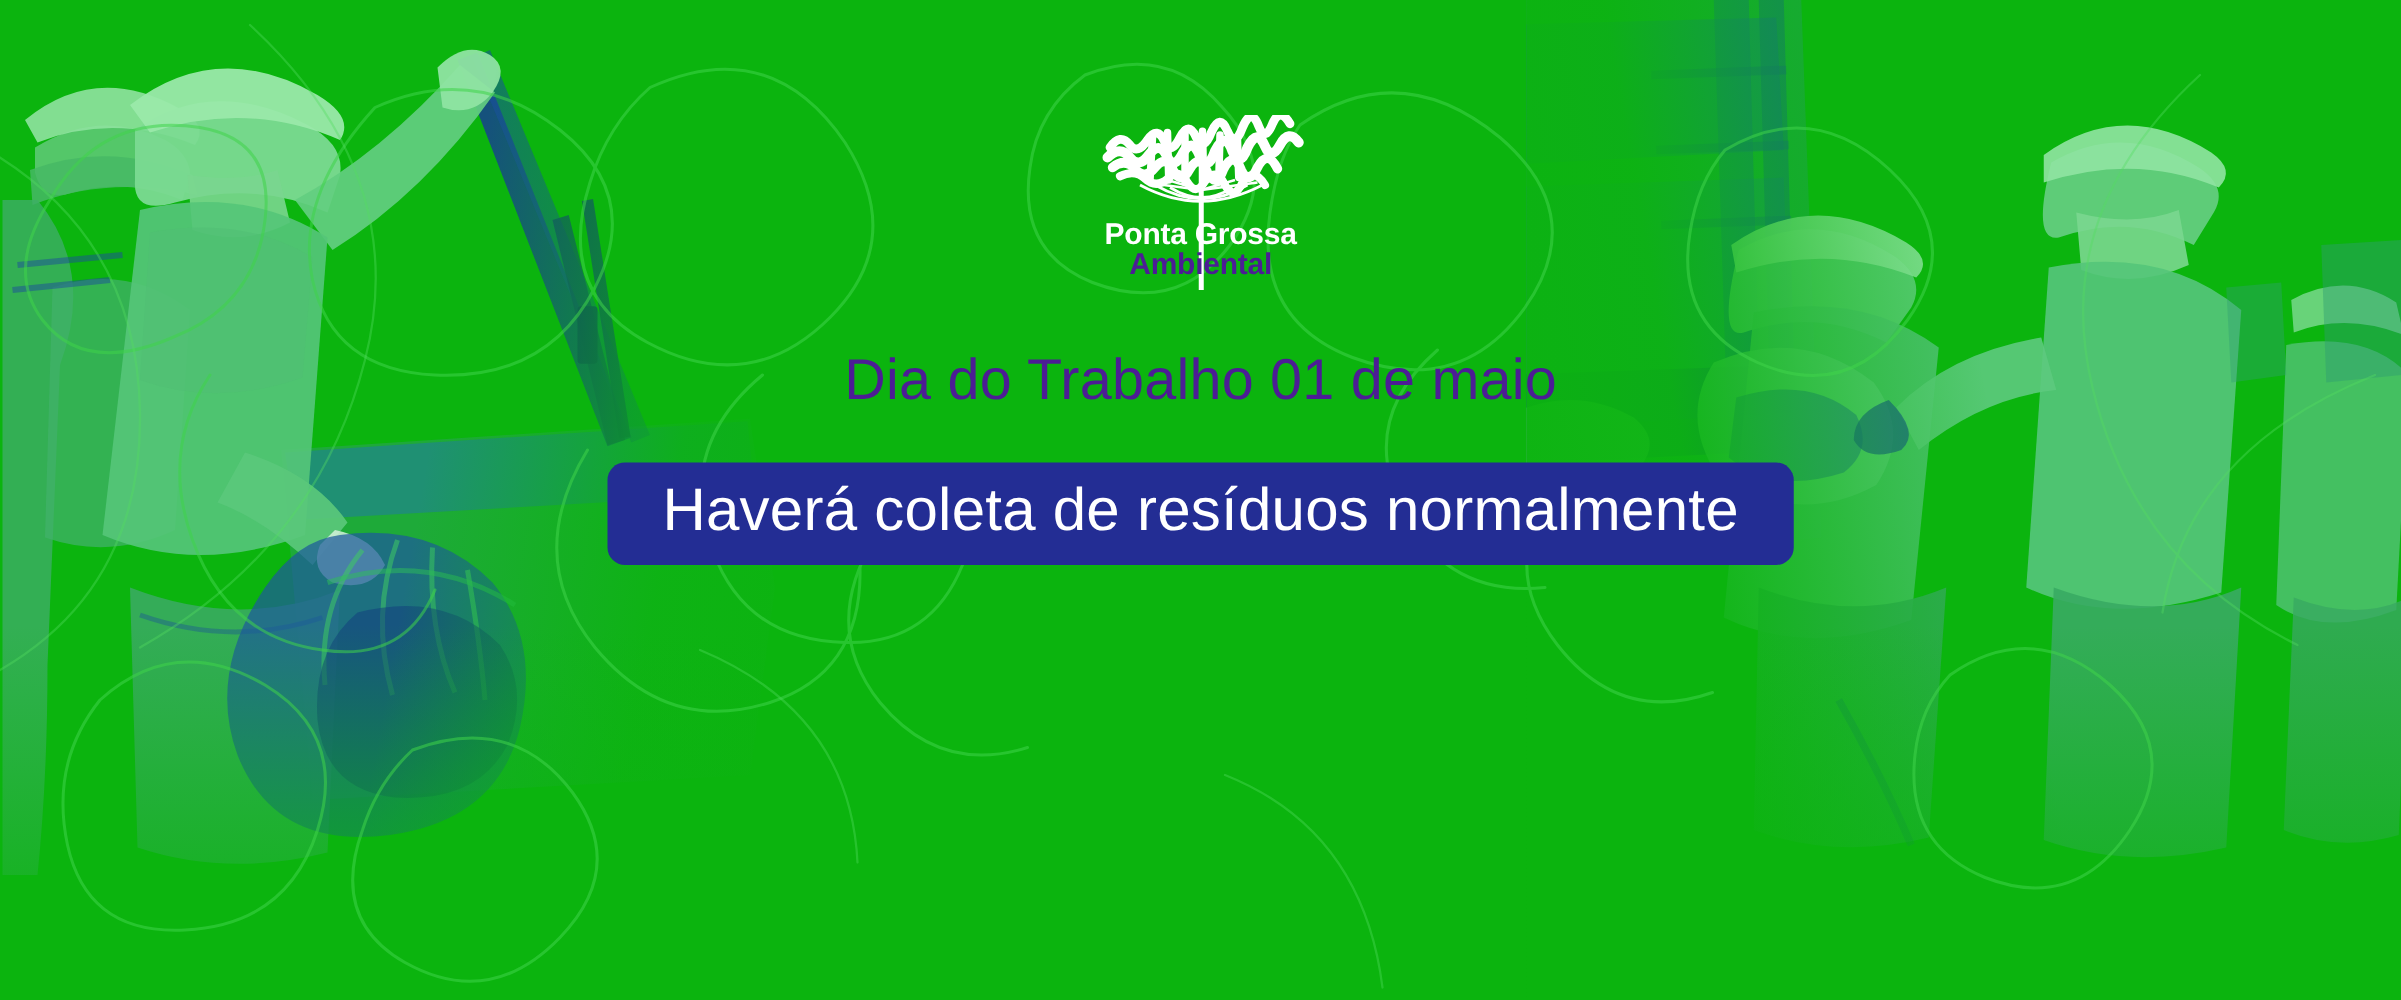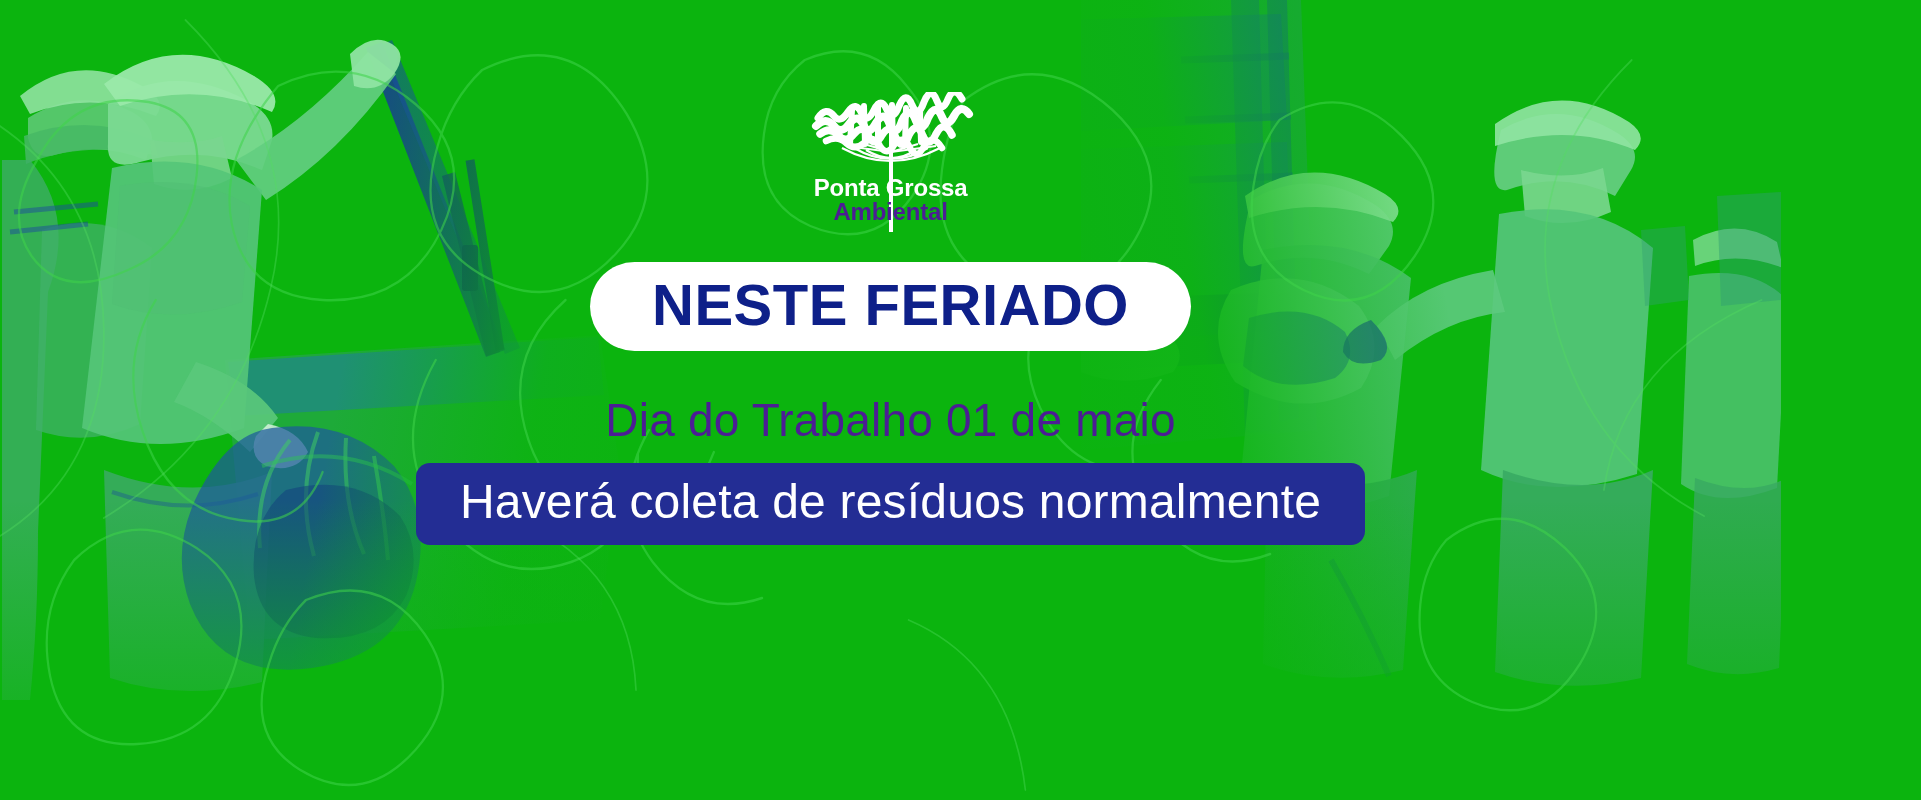--- a/index.html
+++ b/index.html
@@ -6,21 +6,21 @@
   * { margin:0; padding:0; box-sizing:border-box; }
   html, body {
     width:1921px; height:800px;
     overflow:hidden;
     background:#0BB40E;
     font-family:"Liberation Sans", sans-serif;
   }
 
   #banner {
     position:relative;
-    width:1781px; height:800px;
+    width:1921px; height:800px;
     background:#0BB40E;
     overflow:hidden;
   }
 
   
   .photo {
     position:absolute;
     top:0; bottom:0;
     pointer-events:none;
   }
@@ -100,21 +100,21 @@
     font-size:46px;
     font-weight:400;
     color:#4c1d95;
     letter-spacing:.2px;
     white-space:nowrap;
     line-height:1;
   }
 
   
   #message-bar {
-    margin-top:20px;
+    margin-top:44px;
     background:#232D94;
     border-radius:14px;
     padding:15px 44px 19px;
     display:flex; align-items:center; justify-content:center;
   }
   #message-text {
     font-size:48px;
     font-weight:400;
     color:#FFFFFF;
     letter-spacing:.2px;
@@ -305,23 +305,20 @@
 
         <rect x="87" y="40" width="4" height="100" fill="#FFFFFF"></rect>
       </svg>
 
       <div style="position:absolute; left:0; right:0; top:84px; text-align:center; line-height:1.02;">
         <div style="font-size:24px; font-weight:bold; color:#FFFFFF; letter-spacing:-.2px;">Ponta Grossa</div>
         <div style="font-size:24px; font-weight:bold; color:#4c1d95; letter-spacing:-.2px;">Ambiental</div>
       </div>
     </div>
 
-    <div id="badge">
-      <span id="badge-text">NESTE FERIADO</span>
-    </div>
 
     <div id="subtitle">Dia do Trabalho 01 de maio</div>
 
     <div id="message-bar">
       <span id="message-text">Haverá coleta de resíduos normalmente</span>
     </div>
 
   </div>
 </div>
 

